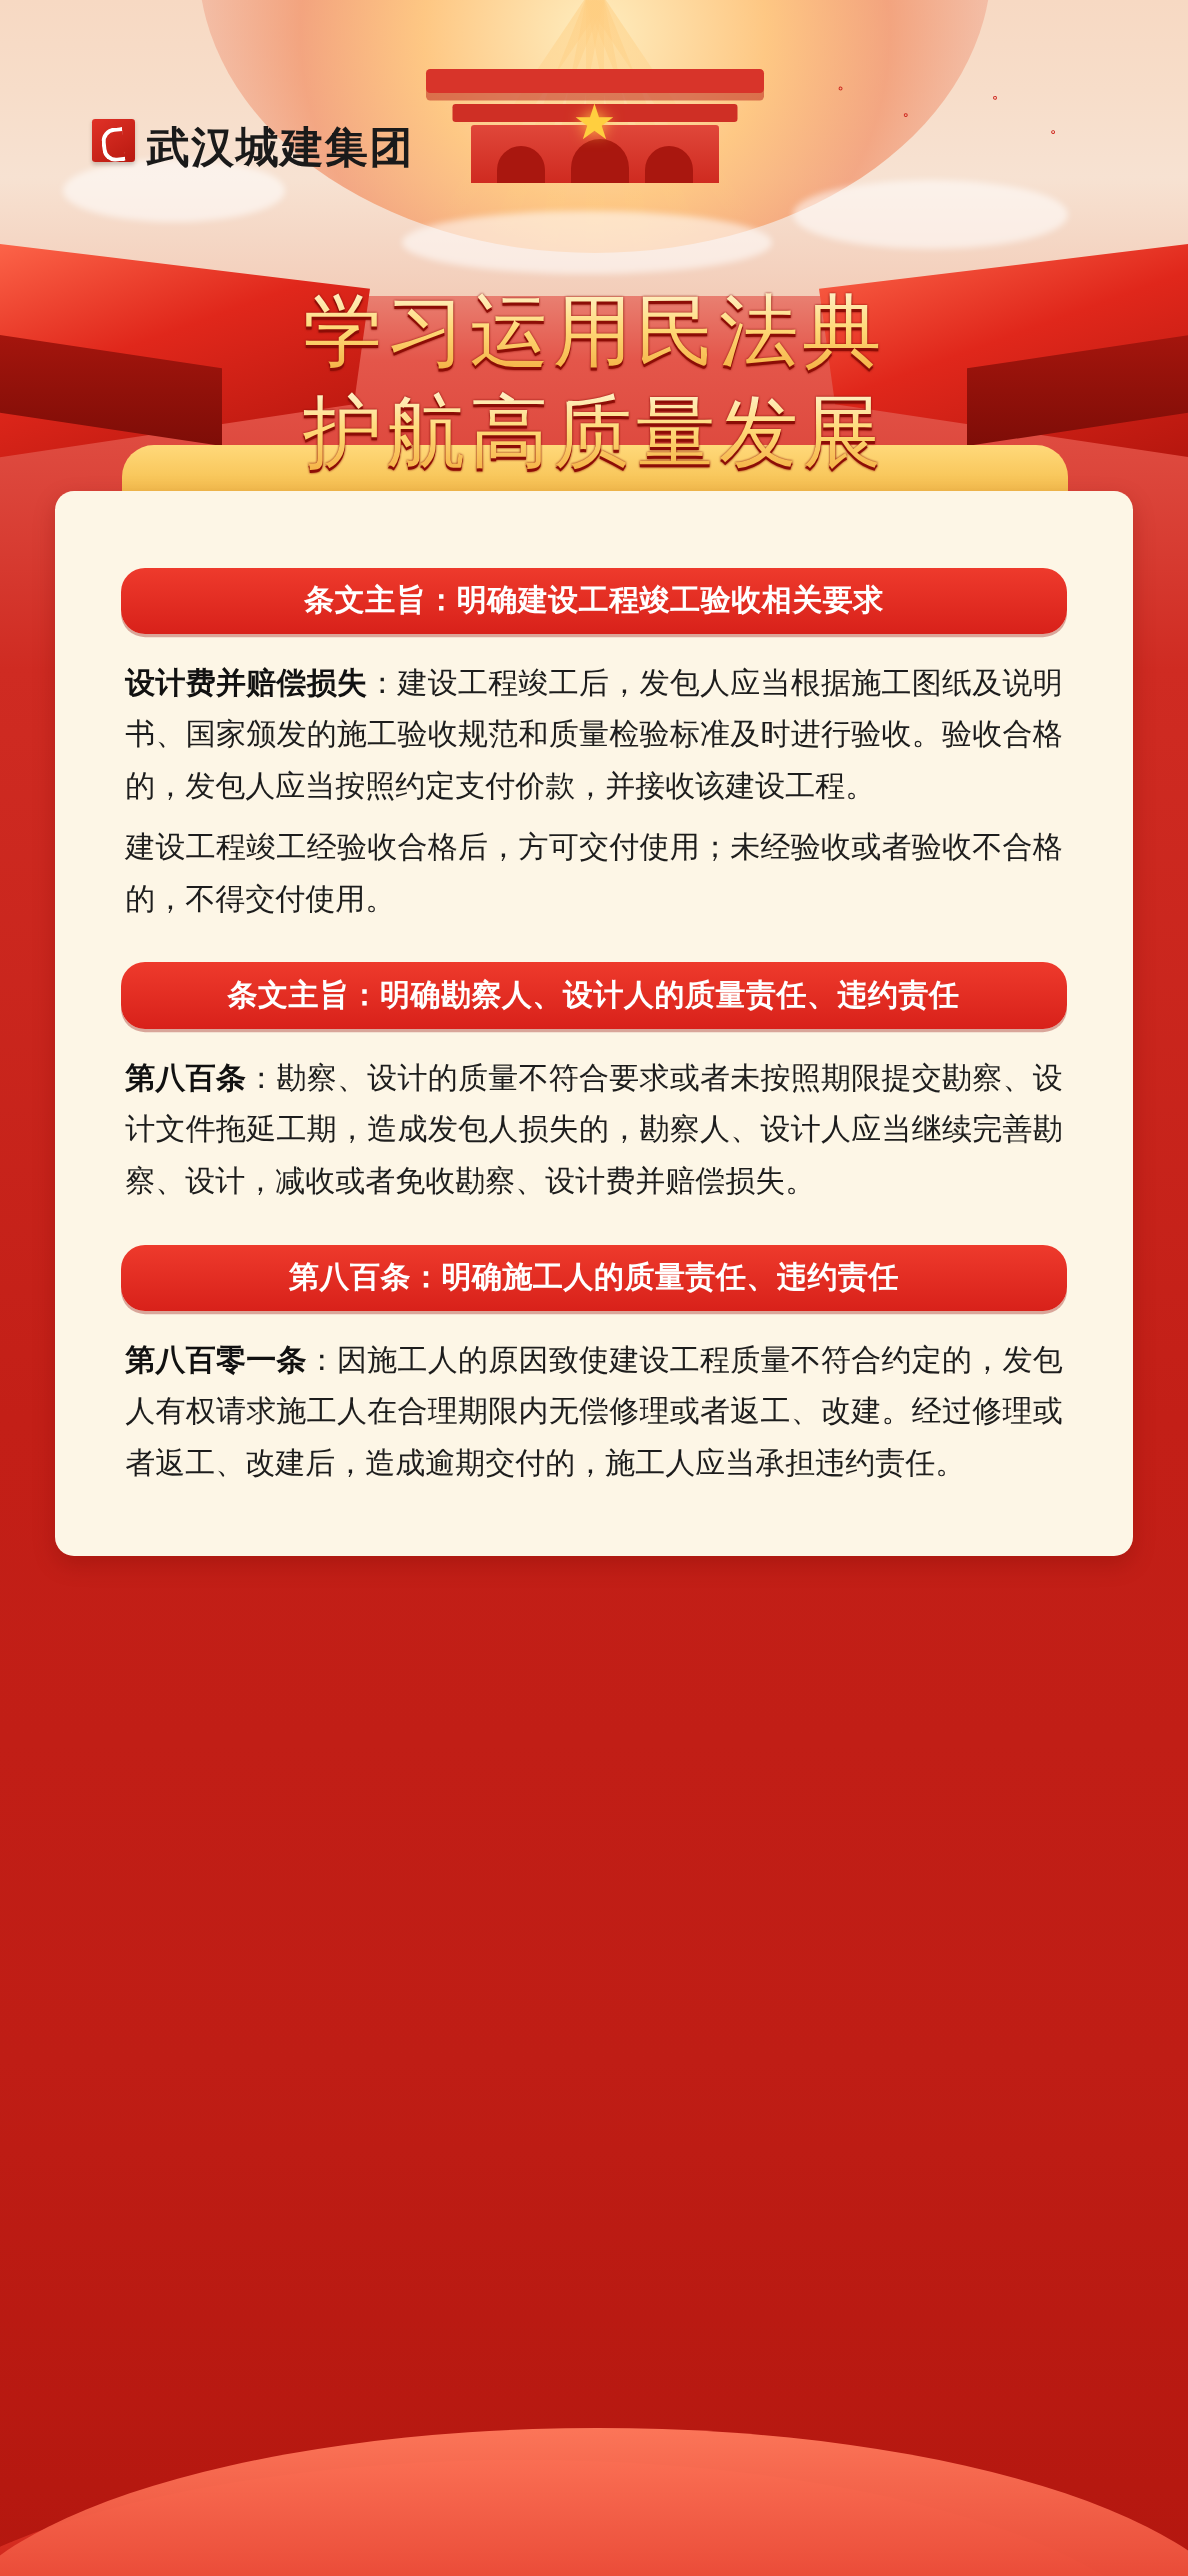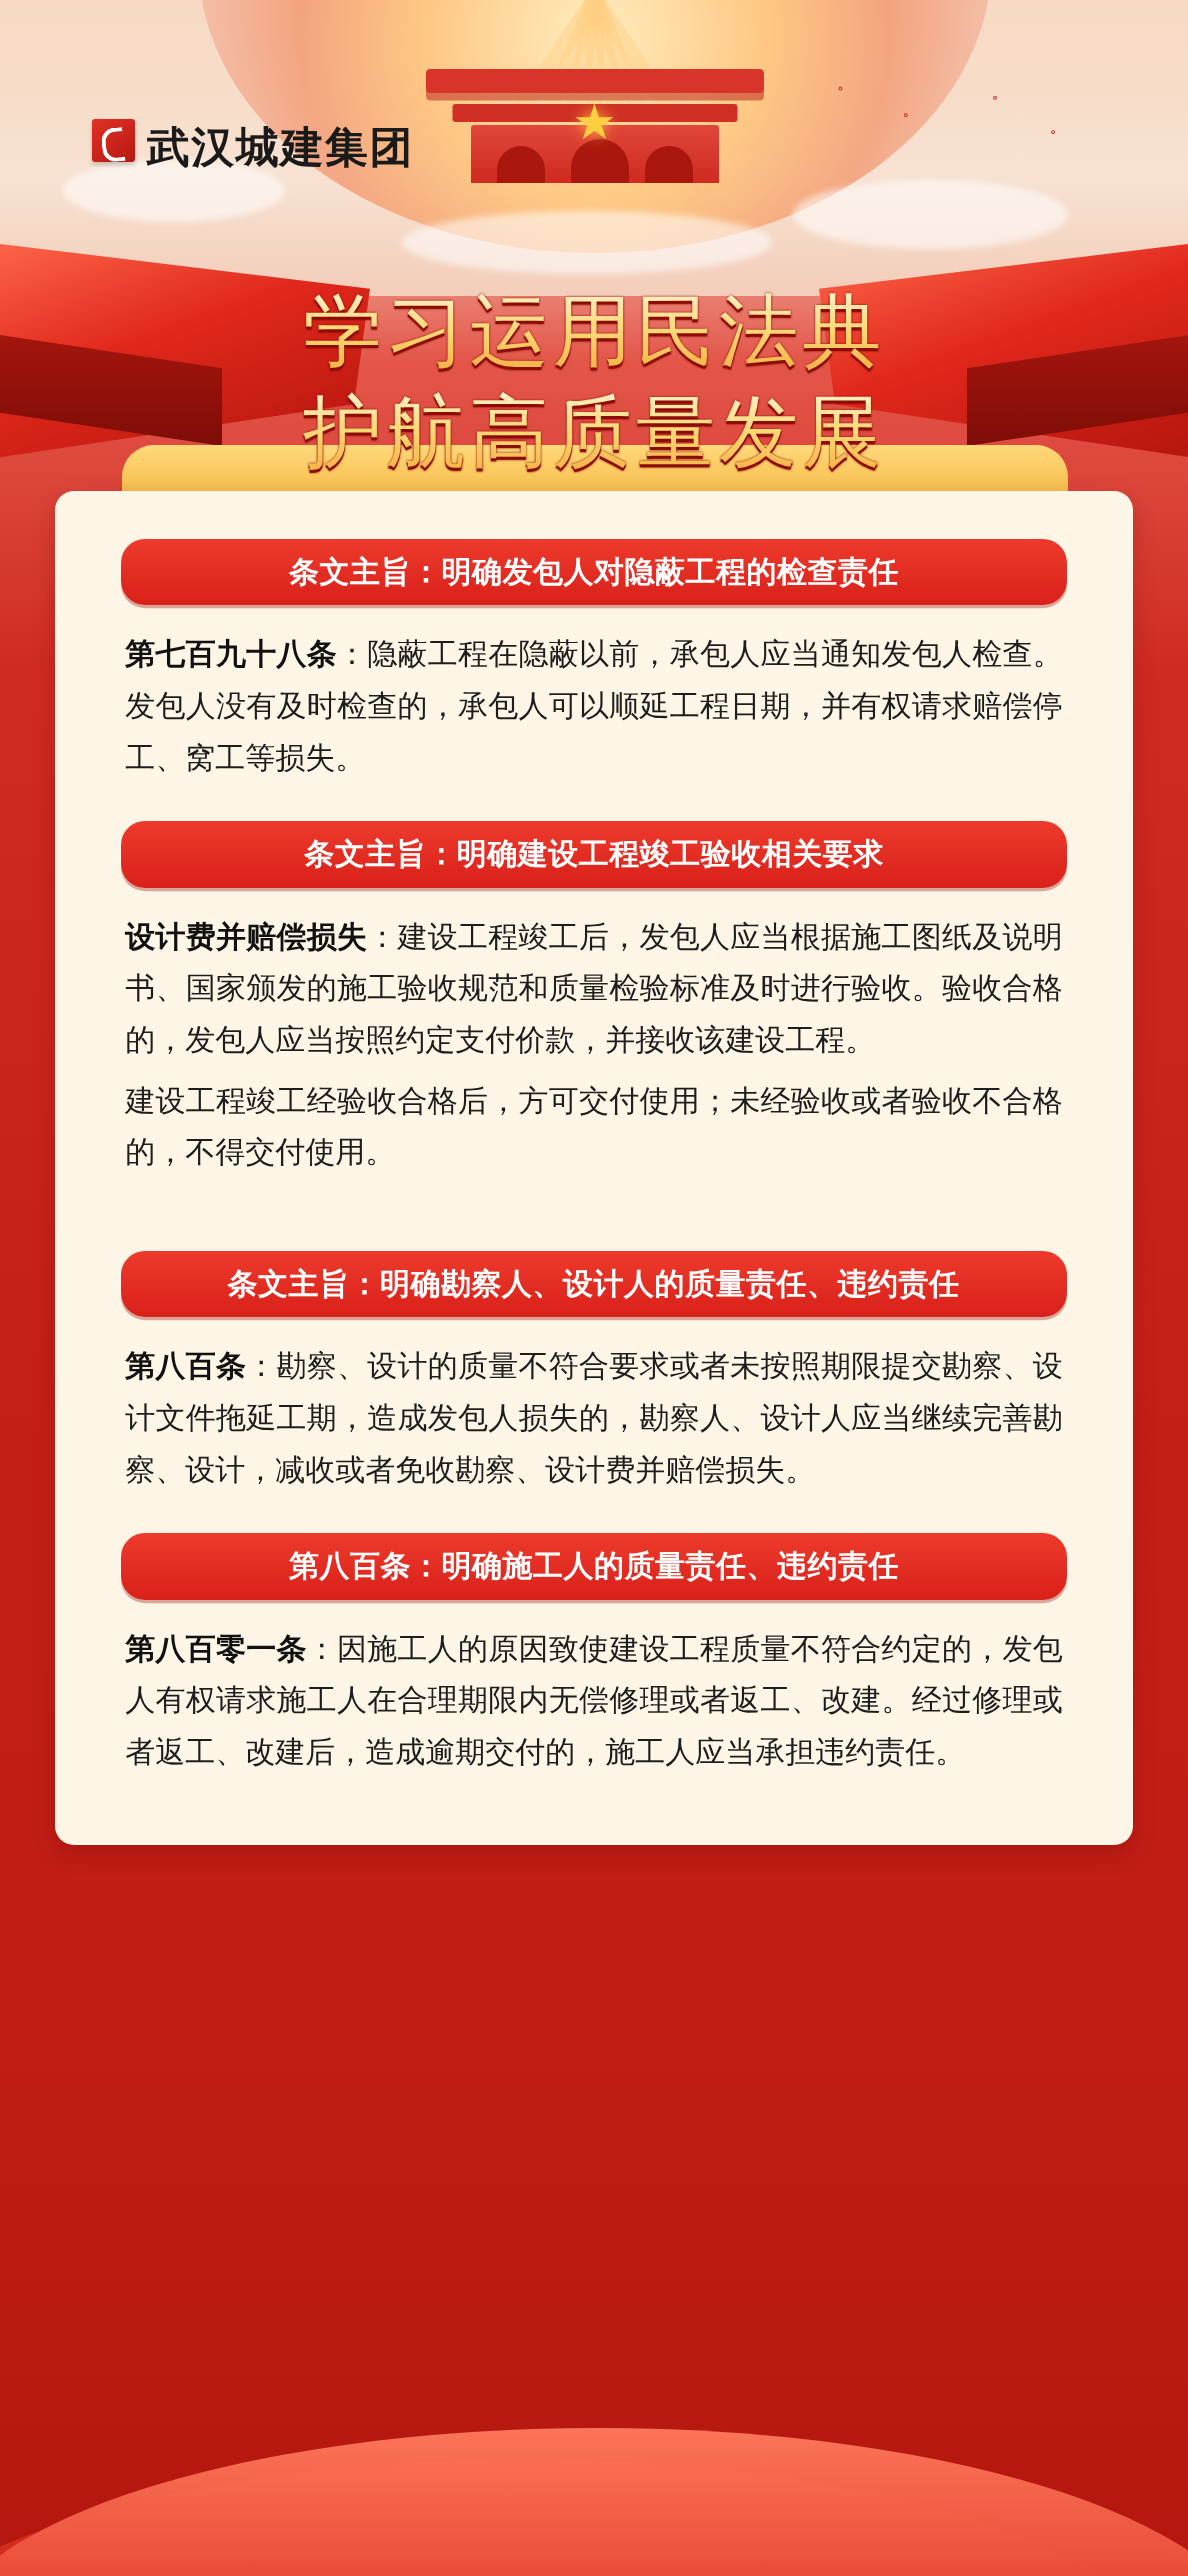--- a/index.html
+++ b/index.html
@@ -244,21 +244,21 @@
     color: #ffffff;
     font-size: 30px;
     font-weight: bold;
     letter-spacing: 0.5px;
     border-radius: 24px;
     padding: 12.7px 32px;
     text-align: center;
     box-shadow: 0 3.2px 0 rgba(150,18,12,0.35);
     white-space: nowrap;
   }
-  .pill.wide { padding-left: 21px; padding-right: 22px; margin-top: 35px; }
+  .pill.wide { padding-left: 21px; padding-right: 22px; }
   .para {
     font-size: 30px;
     line-height: 1.72;
     color: #1d1d1d;
     text-align: justify;
     margin: 0 0 9.5px 0;
     padding: 0 4.2px;
   }
   .para .art {
     font-weight: bold;
@@ -338,26 +338,20 @@
   <div class="headline-plate"></div>
 
   <div class="headline">
     <div class="headline-line">学习运用民法典</div>
     <div class="headline-line">护航高质量发展</div>
   </div>
 
   <div class="card">
     <div class="inner">
 
-      <div class="section">
-        <div class="pill">条文主旨：明确发包人对隐蔽工程的检查责任</div>
-        <p class="para">
-          <span class="art">第七百九十八条</span><span>：隐蔽工程在隐蔽以前，承包人应当通知发包人检查。发包人没有及时检查的，承包人可以顺延工程日期，并有权请求赔偿停工、窝工等损失。</span>
-        </p>
-      </div>
       <div class="gap"></div>
 
       <div class="section">
         <div class="pill">条文主旨：明确建设工程竣工验收相关要求</div>
         <p class="para">
           <span class="art">设计费并赔偿损失</span><span>：建设工程竣工后，发包人应当根据施工图纸及说明书、国家颁发的施工验收规范和质量检验标准及时进行验收。验收合格的，发包人应当按照约定支付价款，并接收该建设工程。</span>
         </p>
         <p class="para">建设工程竣工经验收合格后，方可交付使用；未经验收或者验收不合格的，不得交付使用。</p>
       </div>
       <div class="gap"></div>

